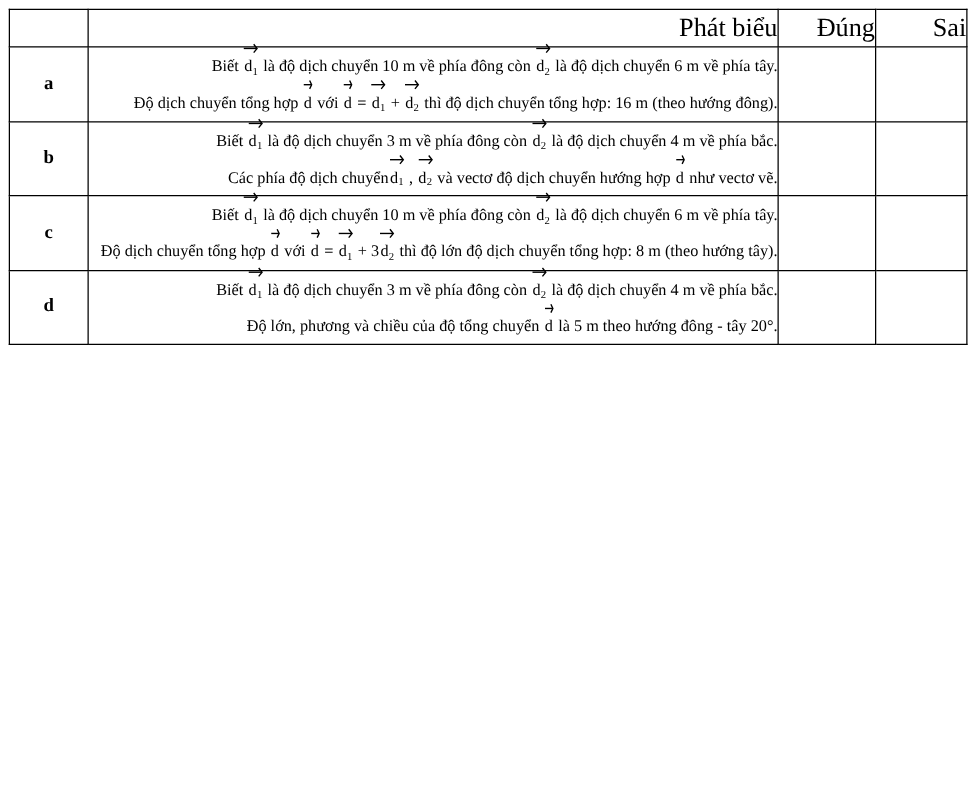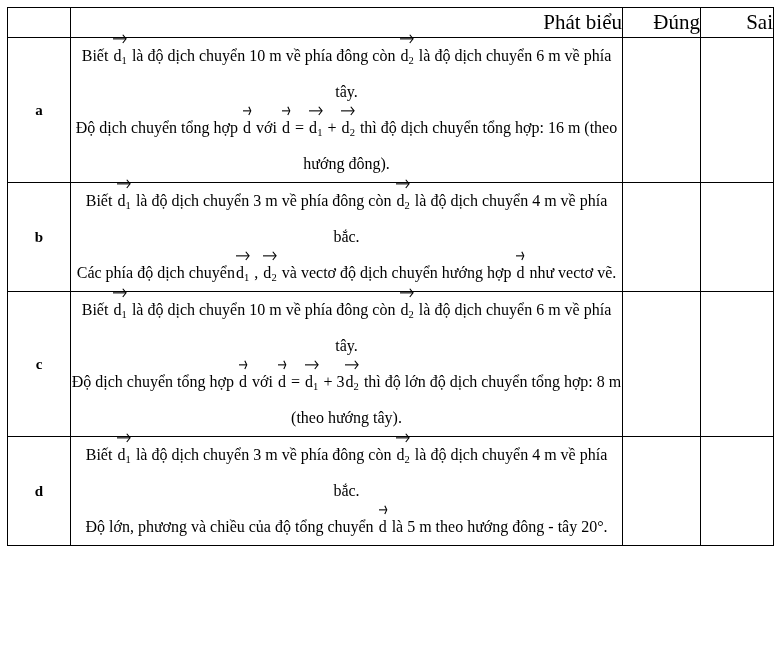--- a/index.html
+++ b/index.html
@@ -59,23 +59,23 @@
 
   
   td.row-label {
     text-align: center;
     font-weight: bold;
     font-size: 15px;
   }
 
   td.row-stmt {
     padding: 7px 10px 7px 9px;
-    font-size: 16px;
+    font-size: 13px;
     line-height: 2.25;
-    text-align: center;
+    text-align: right;
     vertical-align: top;
   }
 
   td.cell-true, td.cell-false { }
 
   .para { margin: 0; }
 
   
   .vec {
     position: relative;

